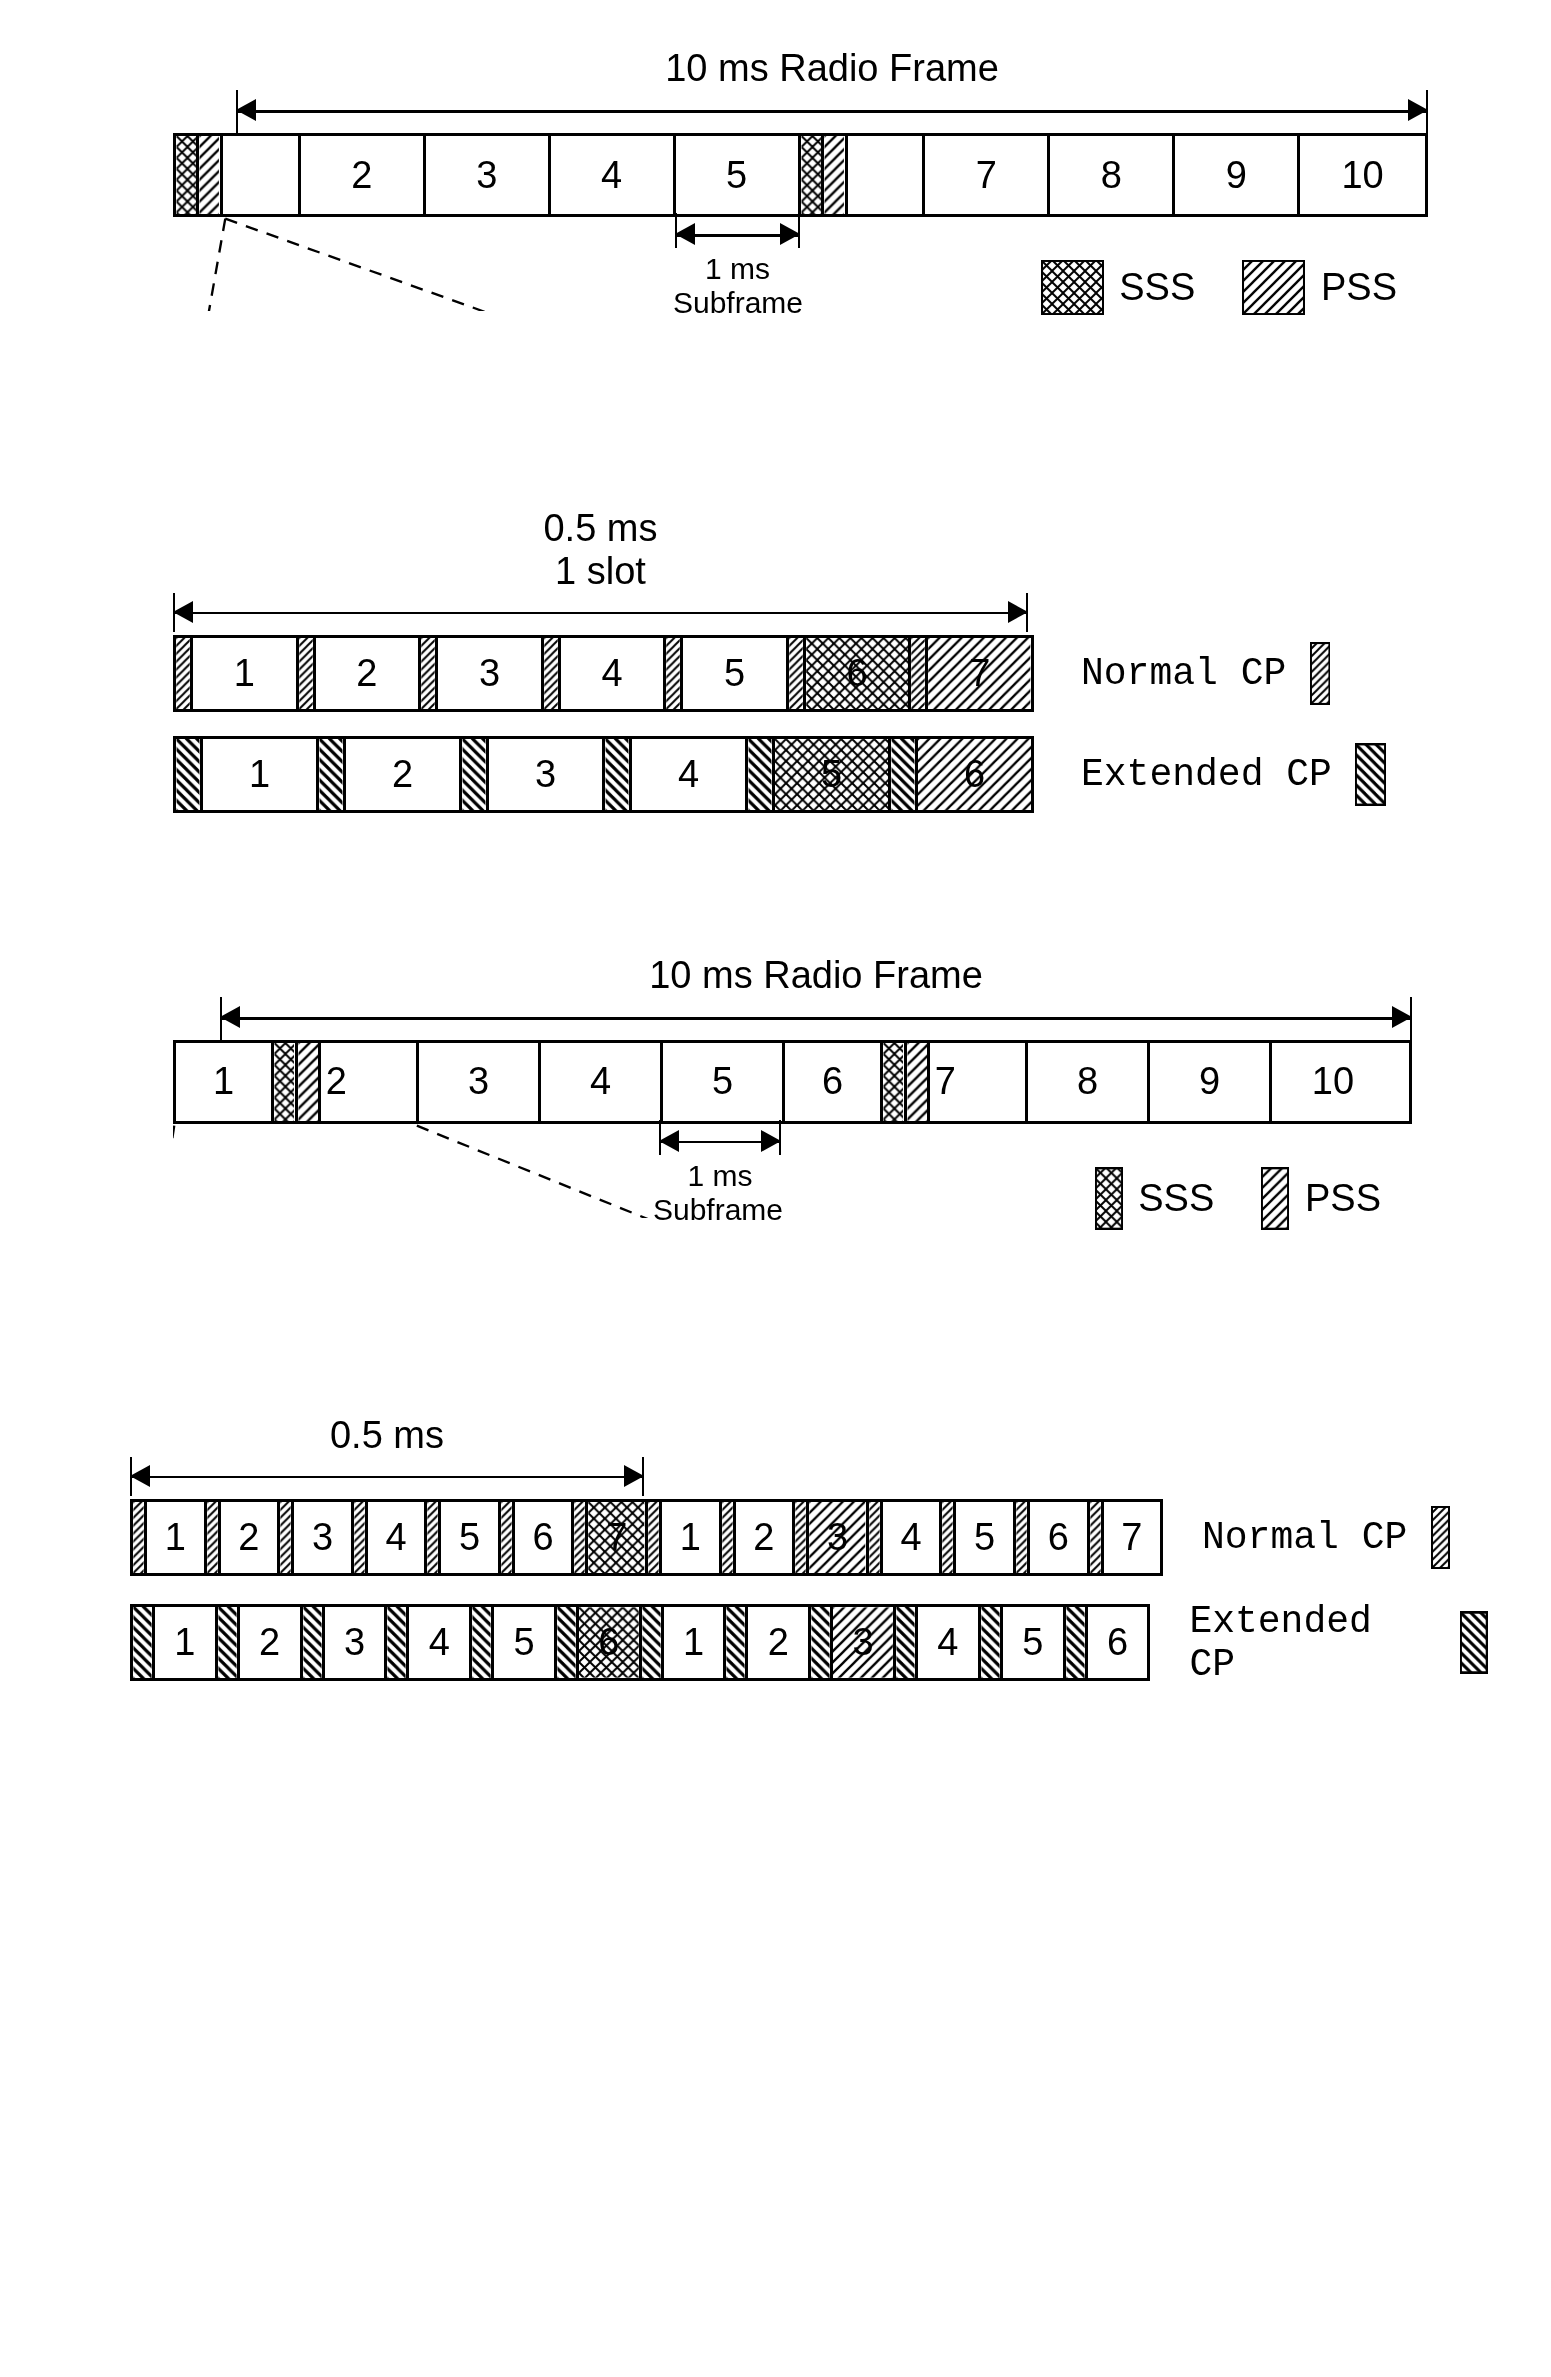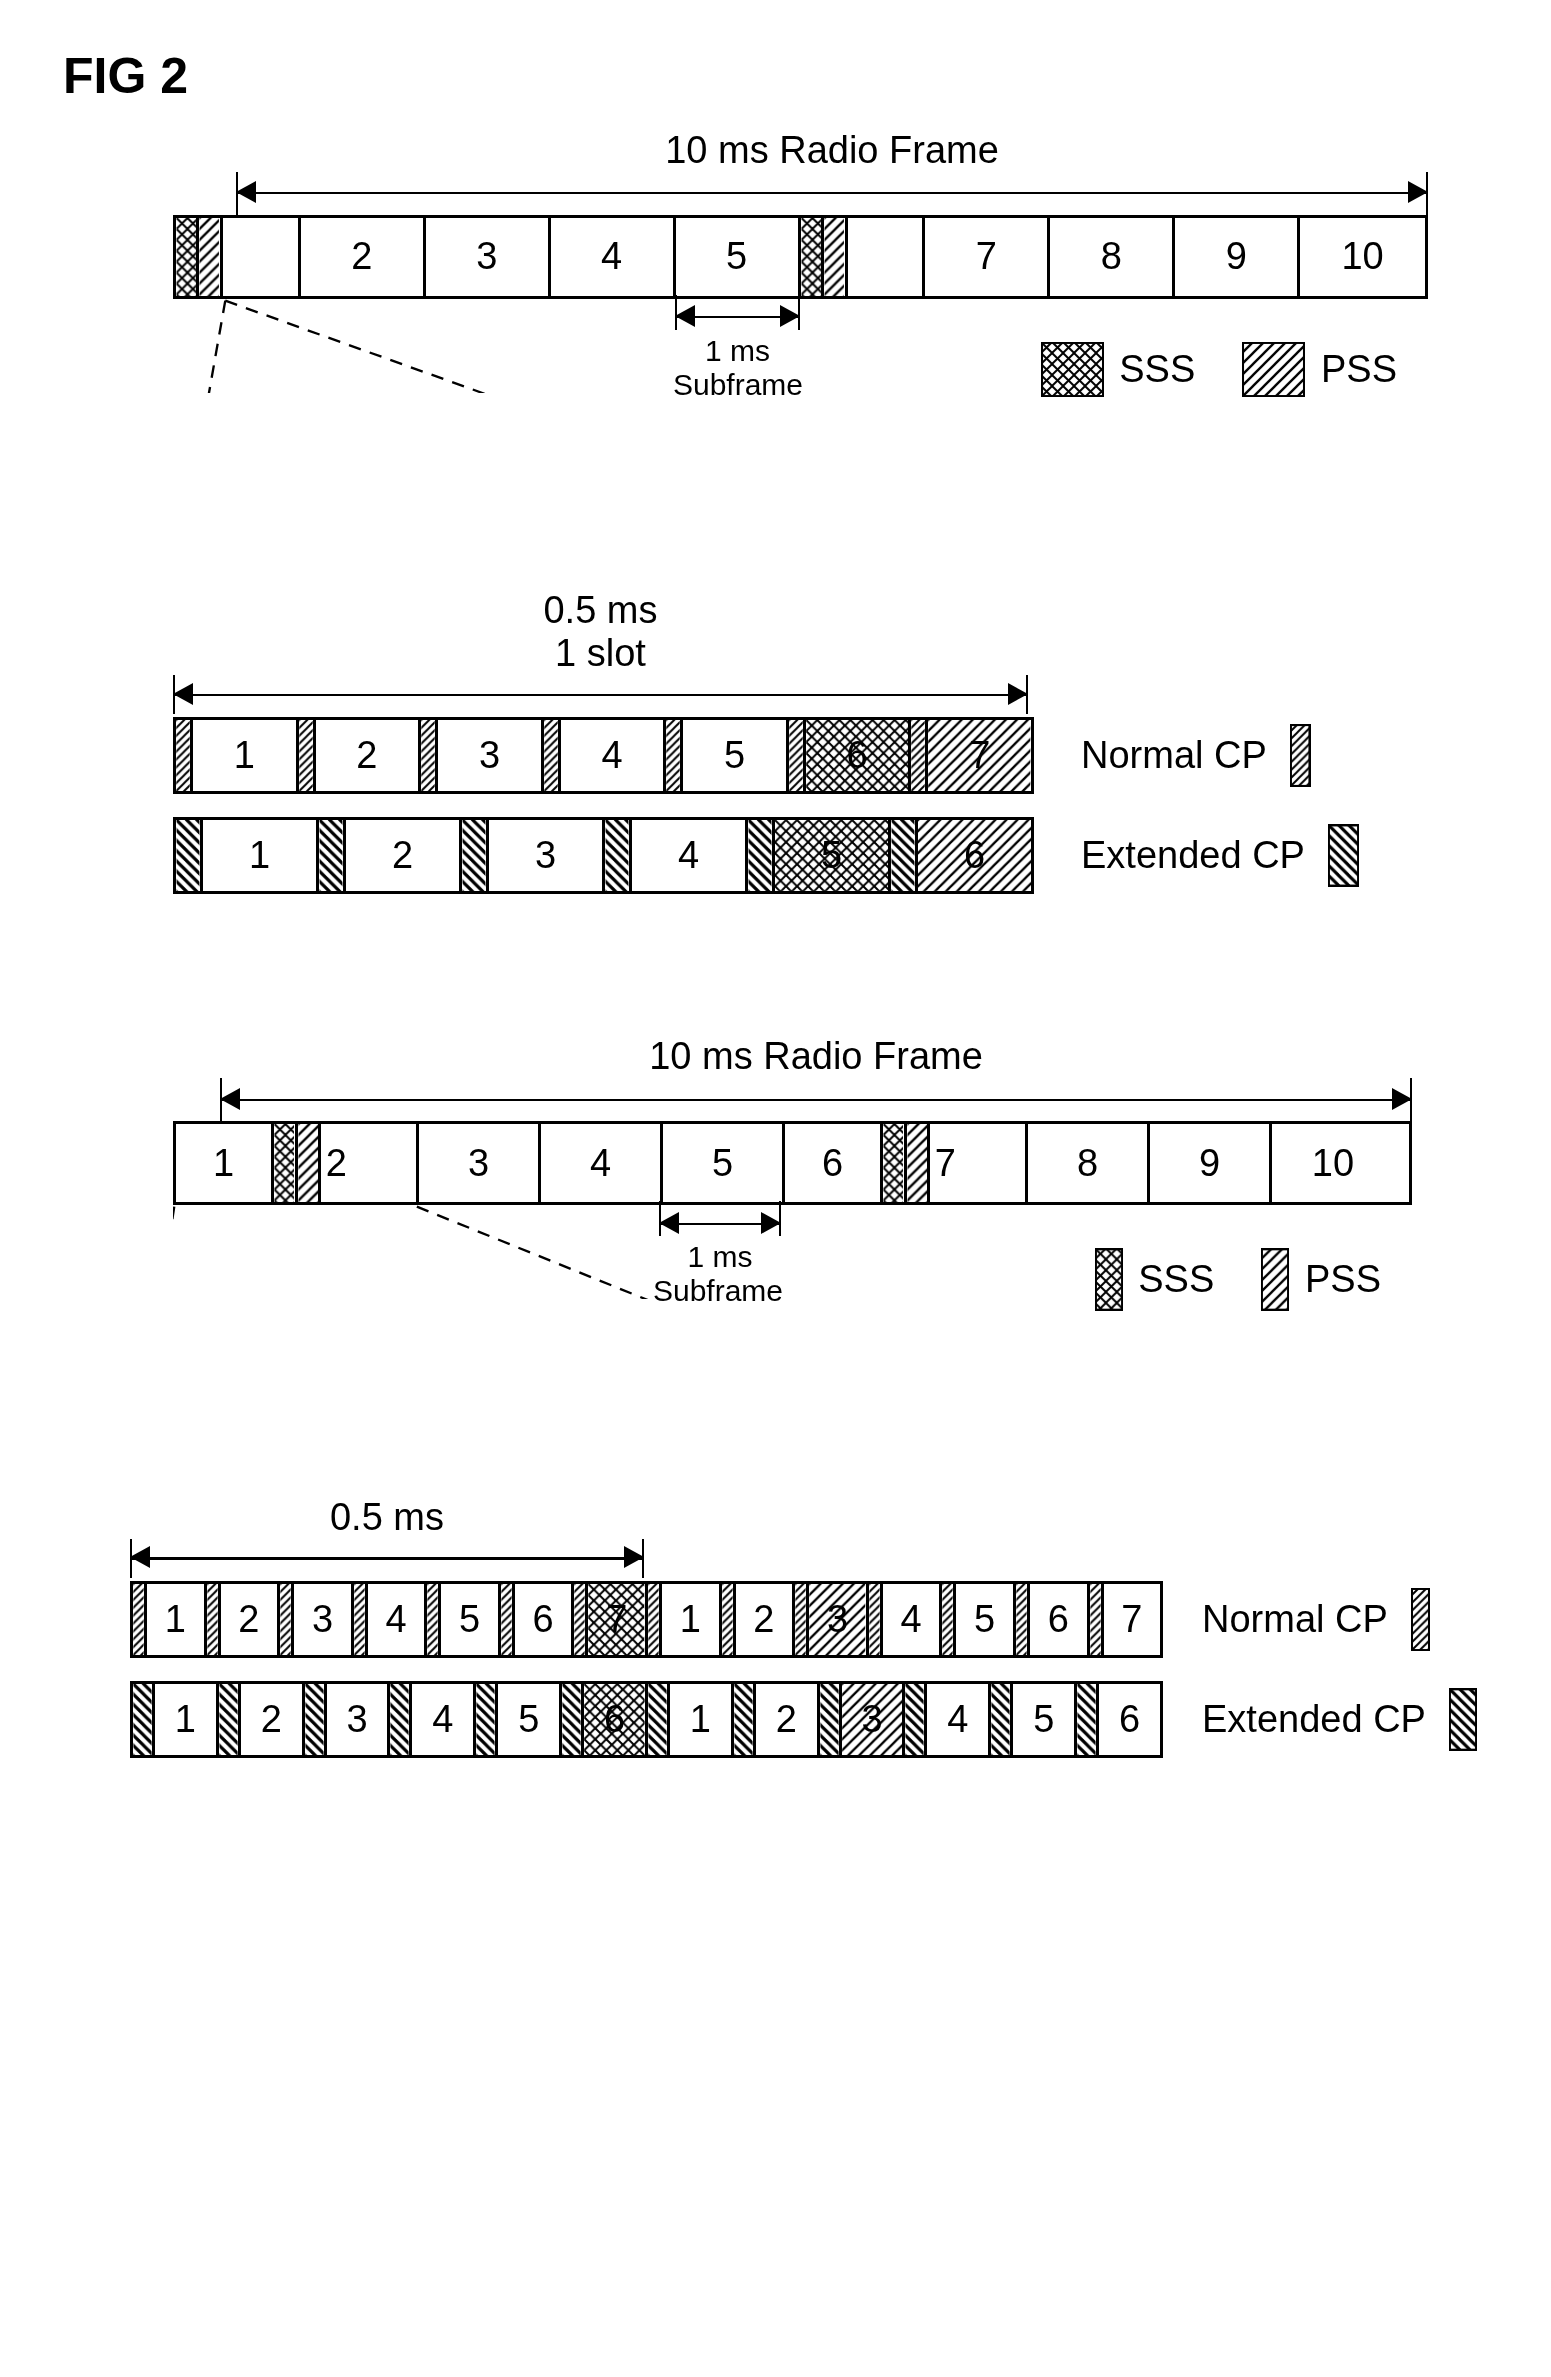--- a/index.html
+++ b/index.html
@@ -71,21 +71,21 @@
     align-items: center;
     justify-content: center;
     font-size: 38px;
     font-family: "Arial Narrow", Arial, sans-serif;
     border-right: 3.9px solid #000;
     box-sizing: border-box;
   }
   .cell:last-child { border-right: none; }
   .side-label {
     font-size: 38px;
-    font-family: Liberation Sans, sans-serif;
+    font-family: Liberation Mono, monospace;
     display: flex;
     align-items: center;
     gap: 23.5px;
   }
   svg.pat { display: block; }
 </style>
 </head>
 <body>
 
 <svg width="0" height="0" style="position:absolute">
@@ -108,21 +108,20 @@
     </pattern>
 
     <pattern id="ecp" patternUnits="userSpaceOnUse" width="13" height="13">
       <rect width="13" height="13" fill="#fff"></rect>
       <path d="M-3,-3 L16,16 M-3,10 L3,16 M10,-3 L16,3" stroke="#000" stroke-width="4"></path>
     </pattern>
   </defs>
 </svg>
 
 <div class="figure">
-  <div class="fig-title">FIG 2</div>
 
   <div style="margin-left:173px; width:1192px;">
     <div class="dim-label">10 ms Radio Frame</div>
     <div style="position:relative; height:43px;">
       <div class="tick" style="left:0; top:0; height:43px;"></div>
       <div class="tick" style="right:0; top:0; height:43px;"></div>
       <div class="arrow-line" style="position:absolute; left:0; right:0; top:9.4px;">
         <div class="line"></div>
           <div class="ah-left"></div>
           <div class="ah-right"></div>

